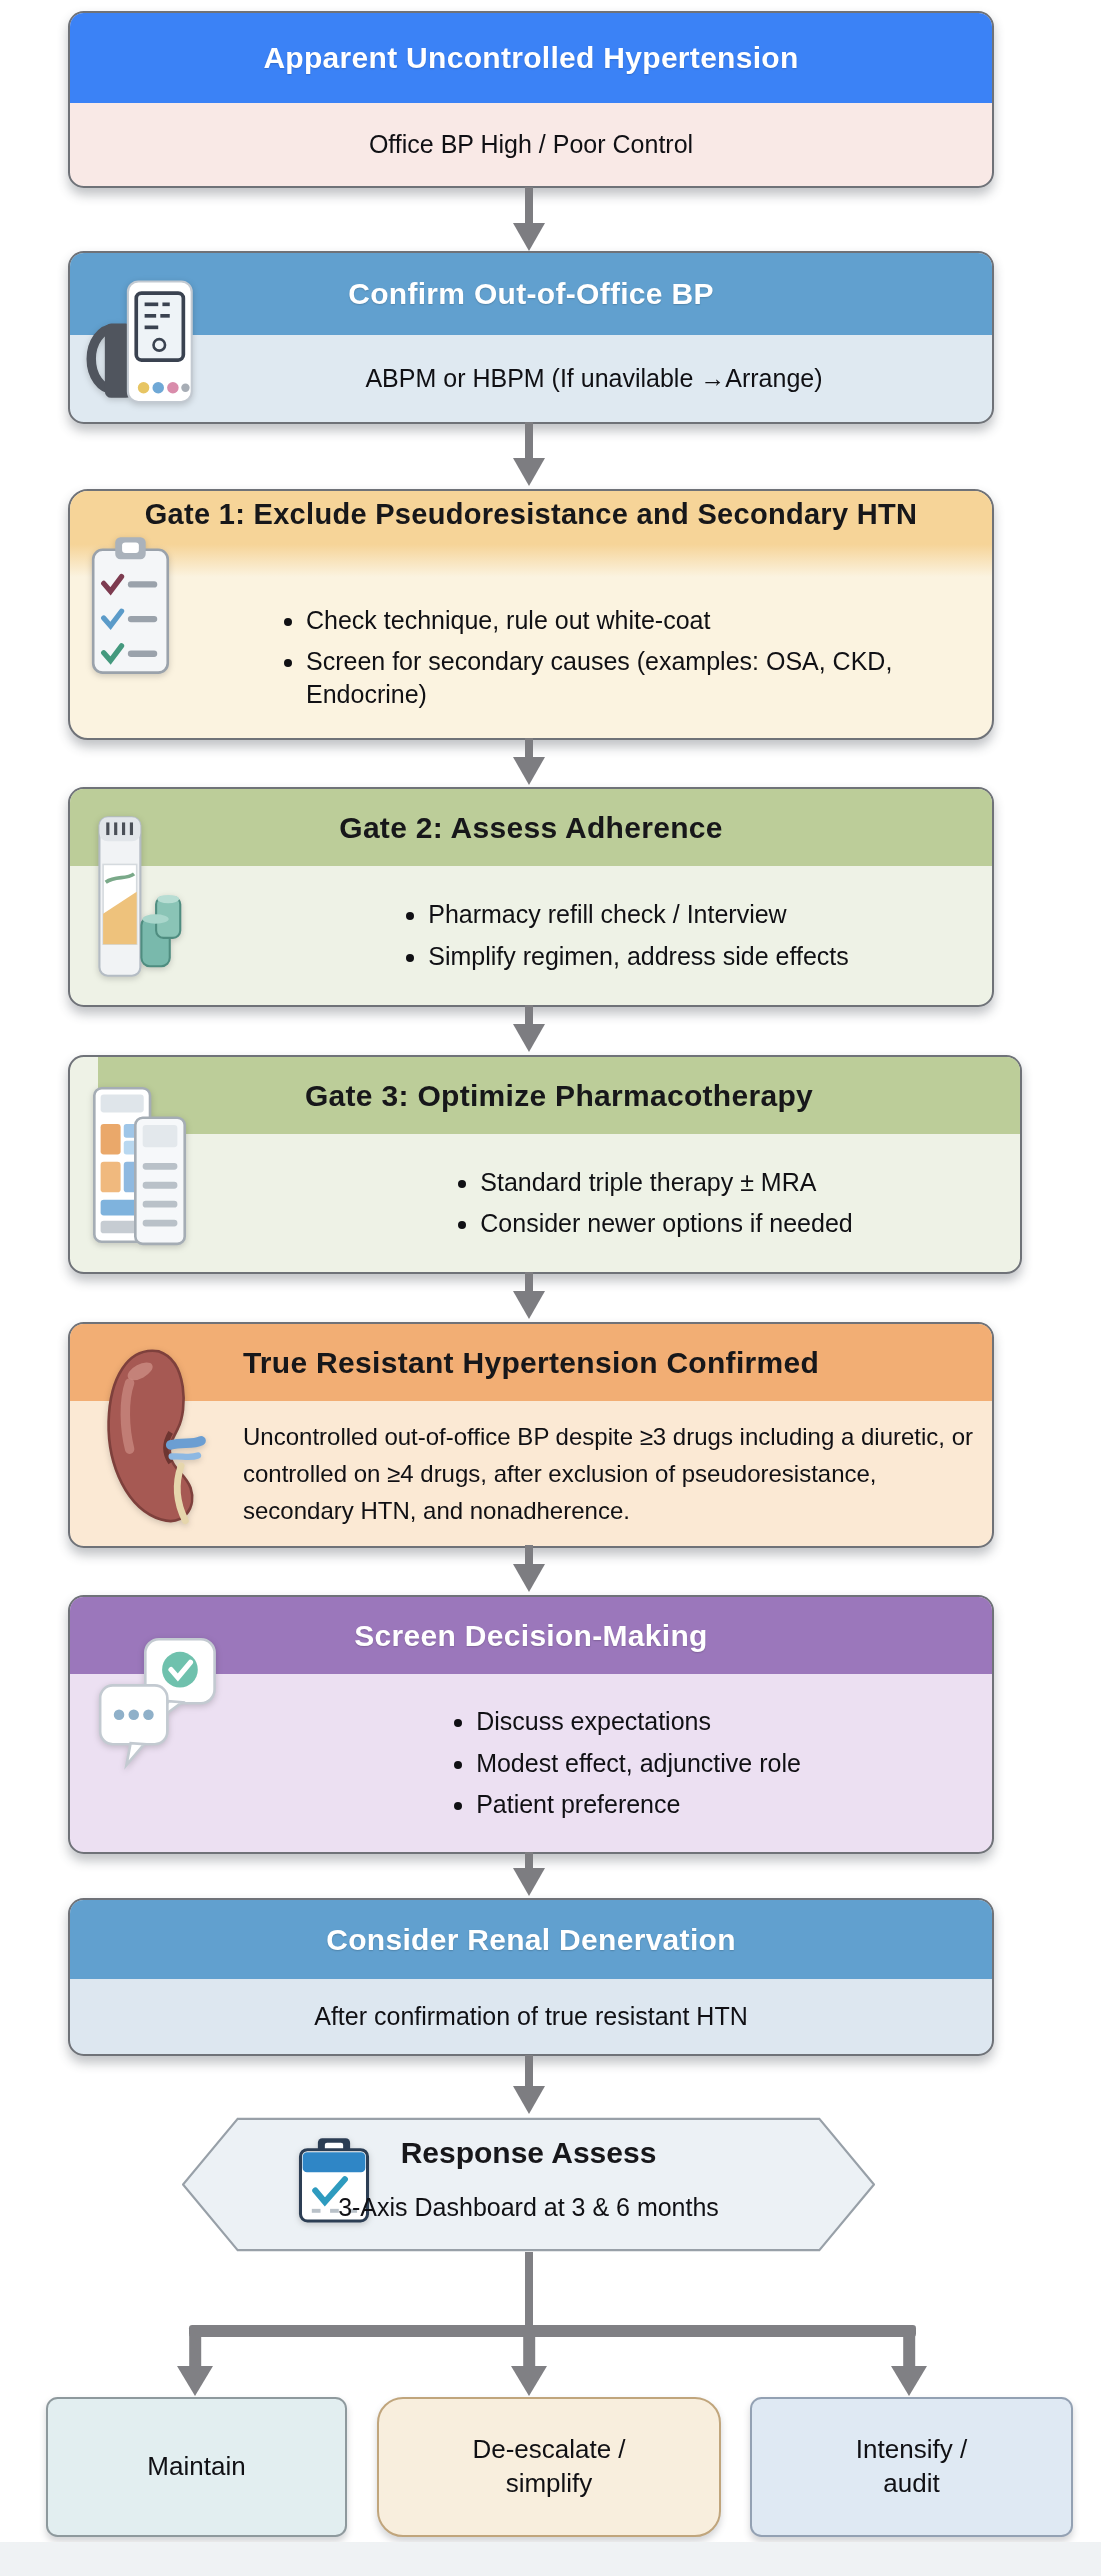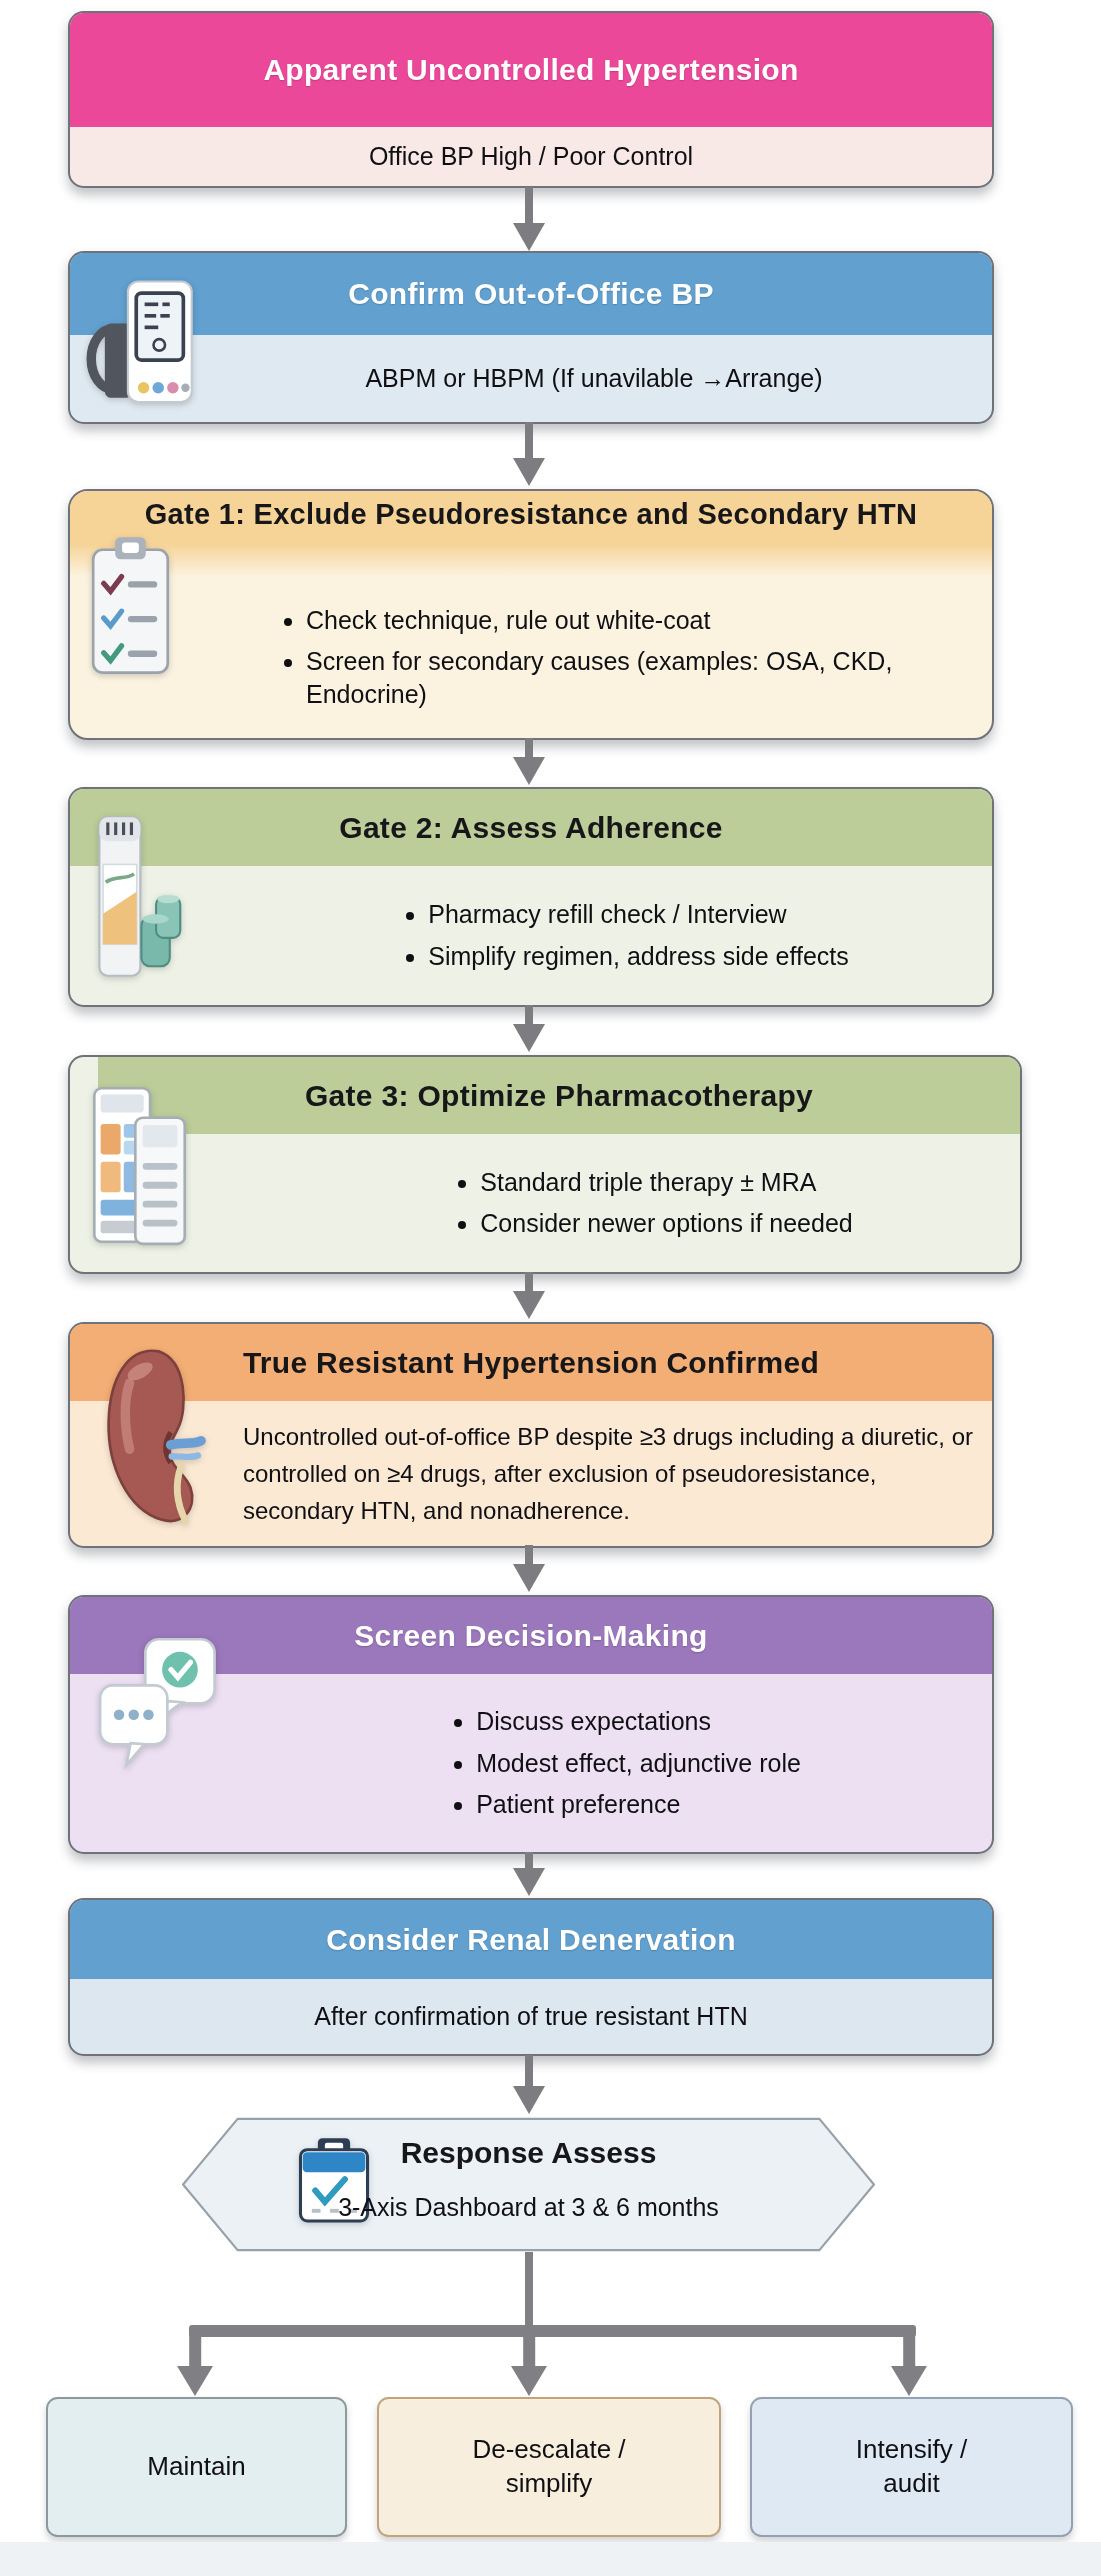--- a/index.html
+++ b/index.html
@@ -63,21 +63,21 @@
   .outcome .lbl{font-size:26px;color:#101014;line-height:1.3;}
 
   .footband{position:absolute;left:0;right:0;top:2542px;bottom:0;background:#eff2f4;}
 </style>
 </head>
 <body>
 
 <div class="stage">
 
   <section class="node" style="top:10.5px;height:173px;background:#f9e9e6;">
-    <div class="hdr" style="height:114px;background:#ec4899;">
+    <div class="hdr" style="height:90px;background:#3b82f6;">
       <h2 class="t light">Apparent Uncontrolled Hypertension</h2>
     </div>
     <div class="bod">
       <p class="b">Office BP High / Poor Control</p>
     </div>
   </section>
 
   <div class="arrow" style="top:187px;">
     <div class="stem" style="height:36px"></div>
     <div class="head"></div>
@@ -300,21 +300,21 @@
   <div class="armstem" style="left:195px;"></div>
   <div class="armhead" style="left:195px;"></div>
   <div class="armstem" style="left:529px;"></div>
   <div class="armhead" style="left:529px;"></div>
   <div class="armstem" style="left:909px;"></div>
   <div class="armhead" style="left:909px;"></div>
 
   <div class="outcome" style="left:46px;width:297px;background:#e2eef0;border-color:#8e999d;">
     <div class="lbl" style="max-width:247px;">Maintain</div>
   </div>
-  <div class="outcome" style="left:377px;width:340px;background:#f8eedd;border-color:#c0a57c;">
+  <div class="outcome" style="left:377px;width:340px;background:#f8eedd;border-color:#c0a57c;border-radius:26px;">
     <div class="lbl" style="max-width:226px;">De-escalate / simplify</div>
   </div>
   <div class="outcome" style="left:750px;width:319px;background:#dfe9f3;border-color:#93a1b3;">
     <div class="lbl" style="max-width:173px;">Intensify / audit</div>
   </div>
 
   <div class="footband"></div>
 </div>
 
 

